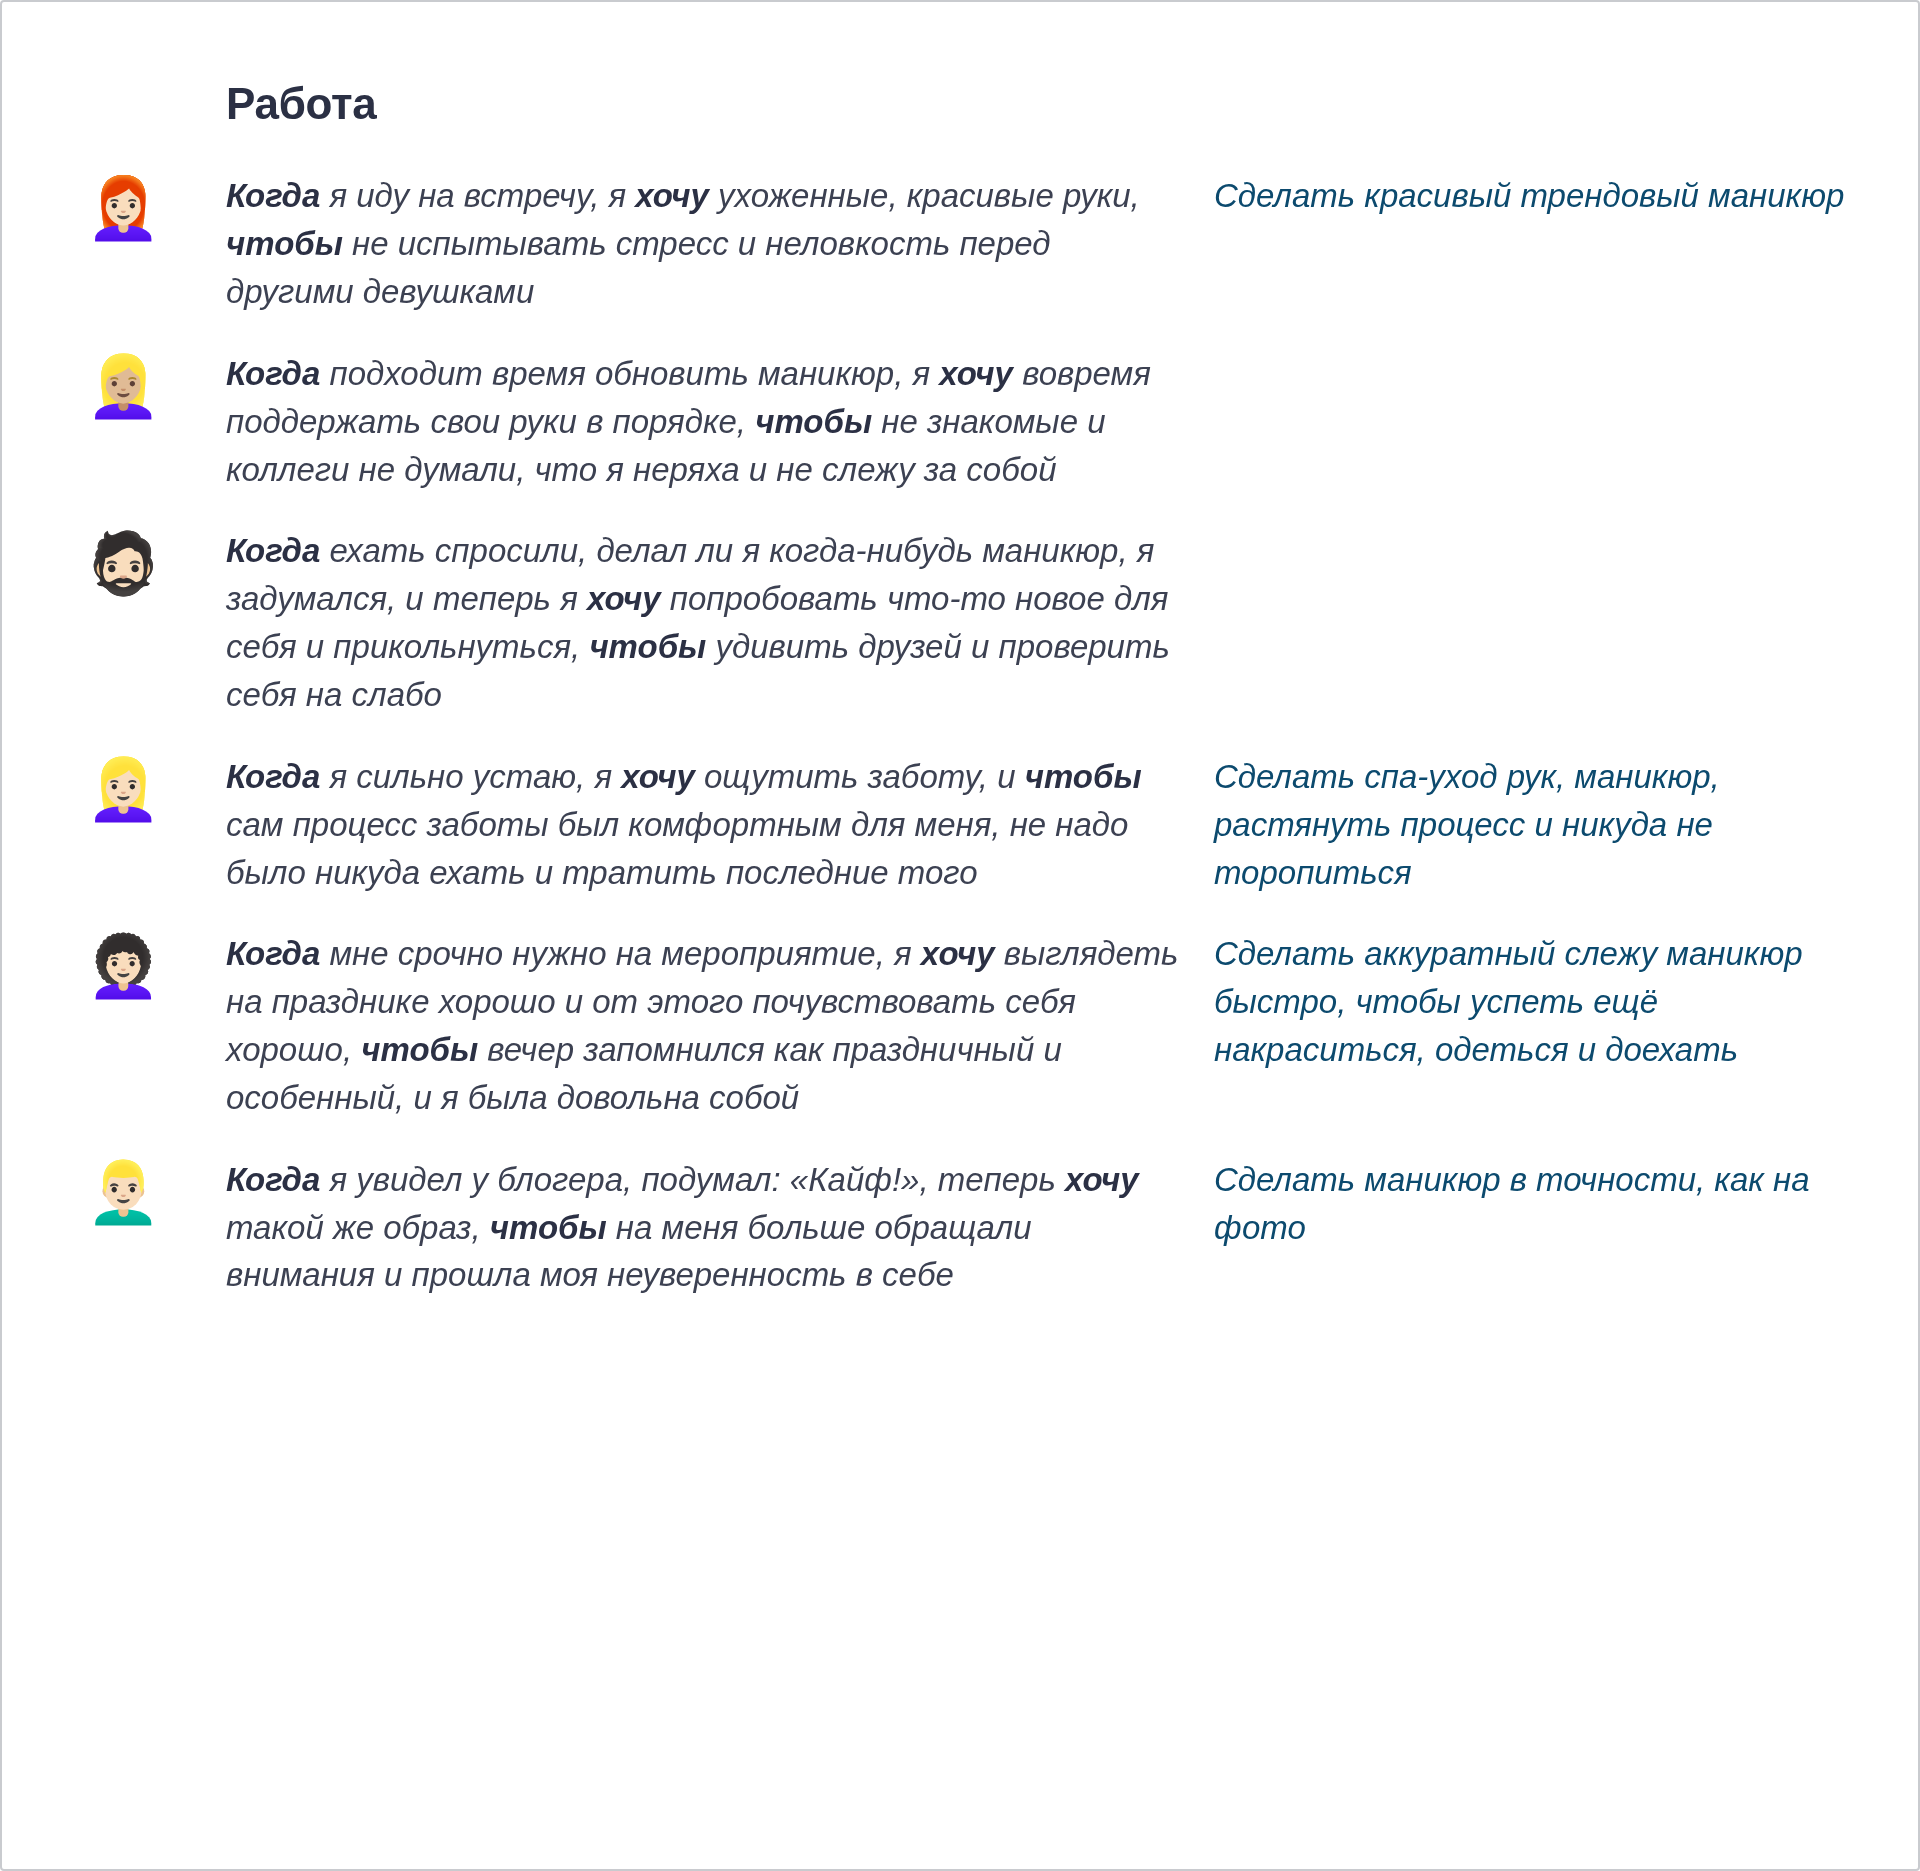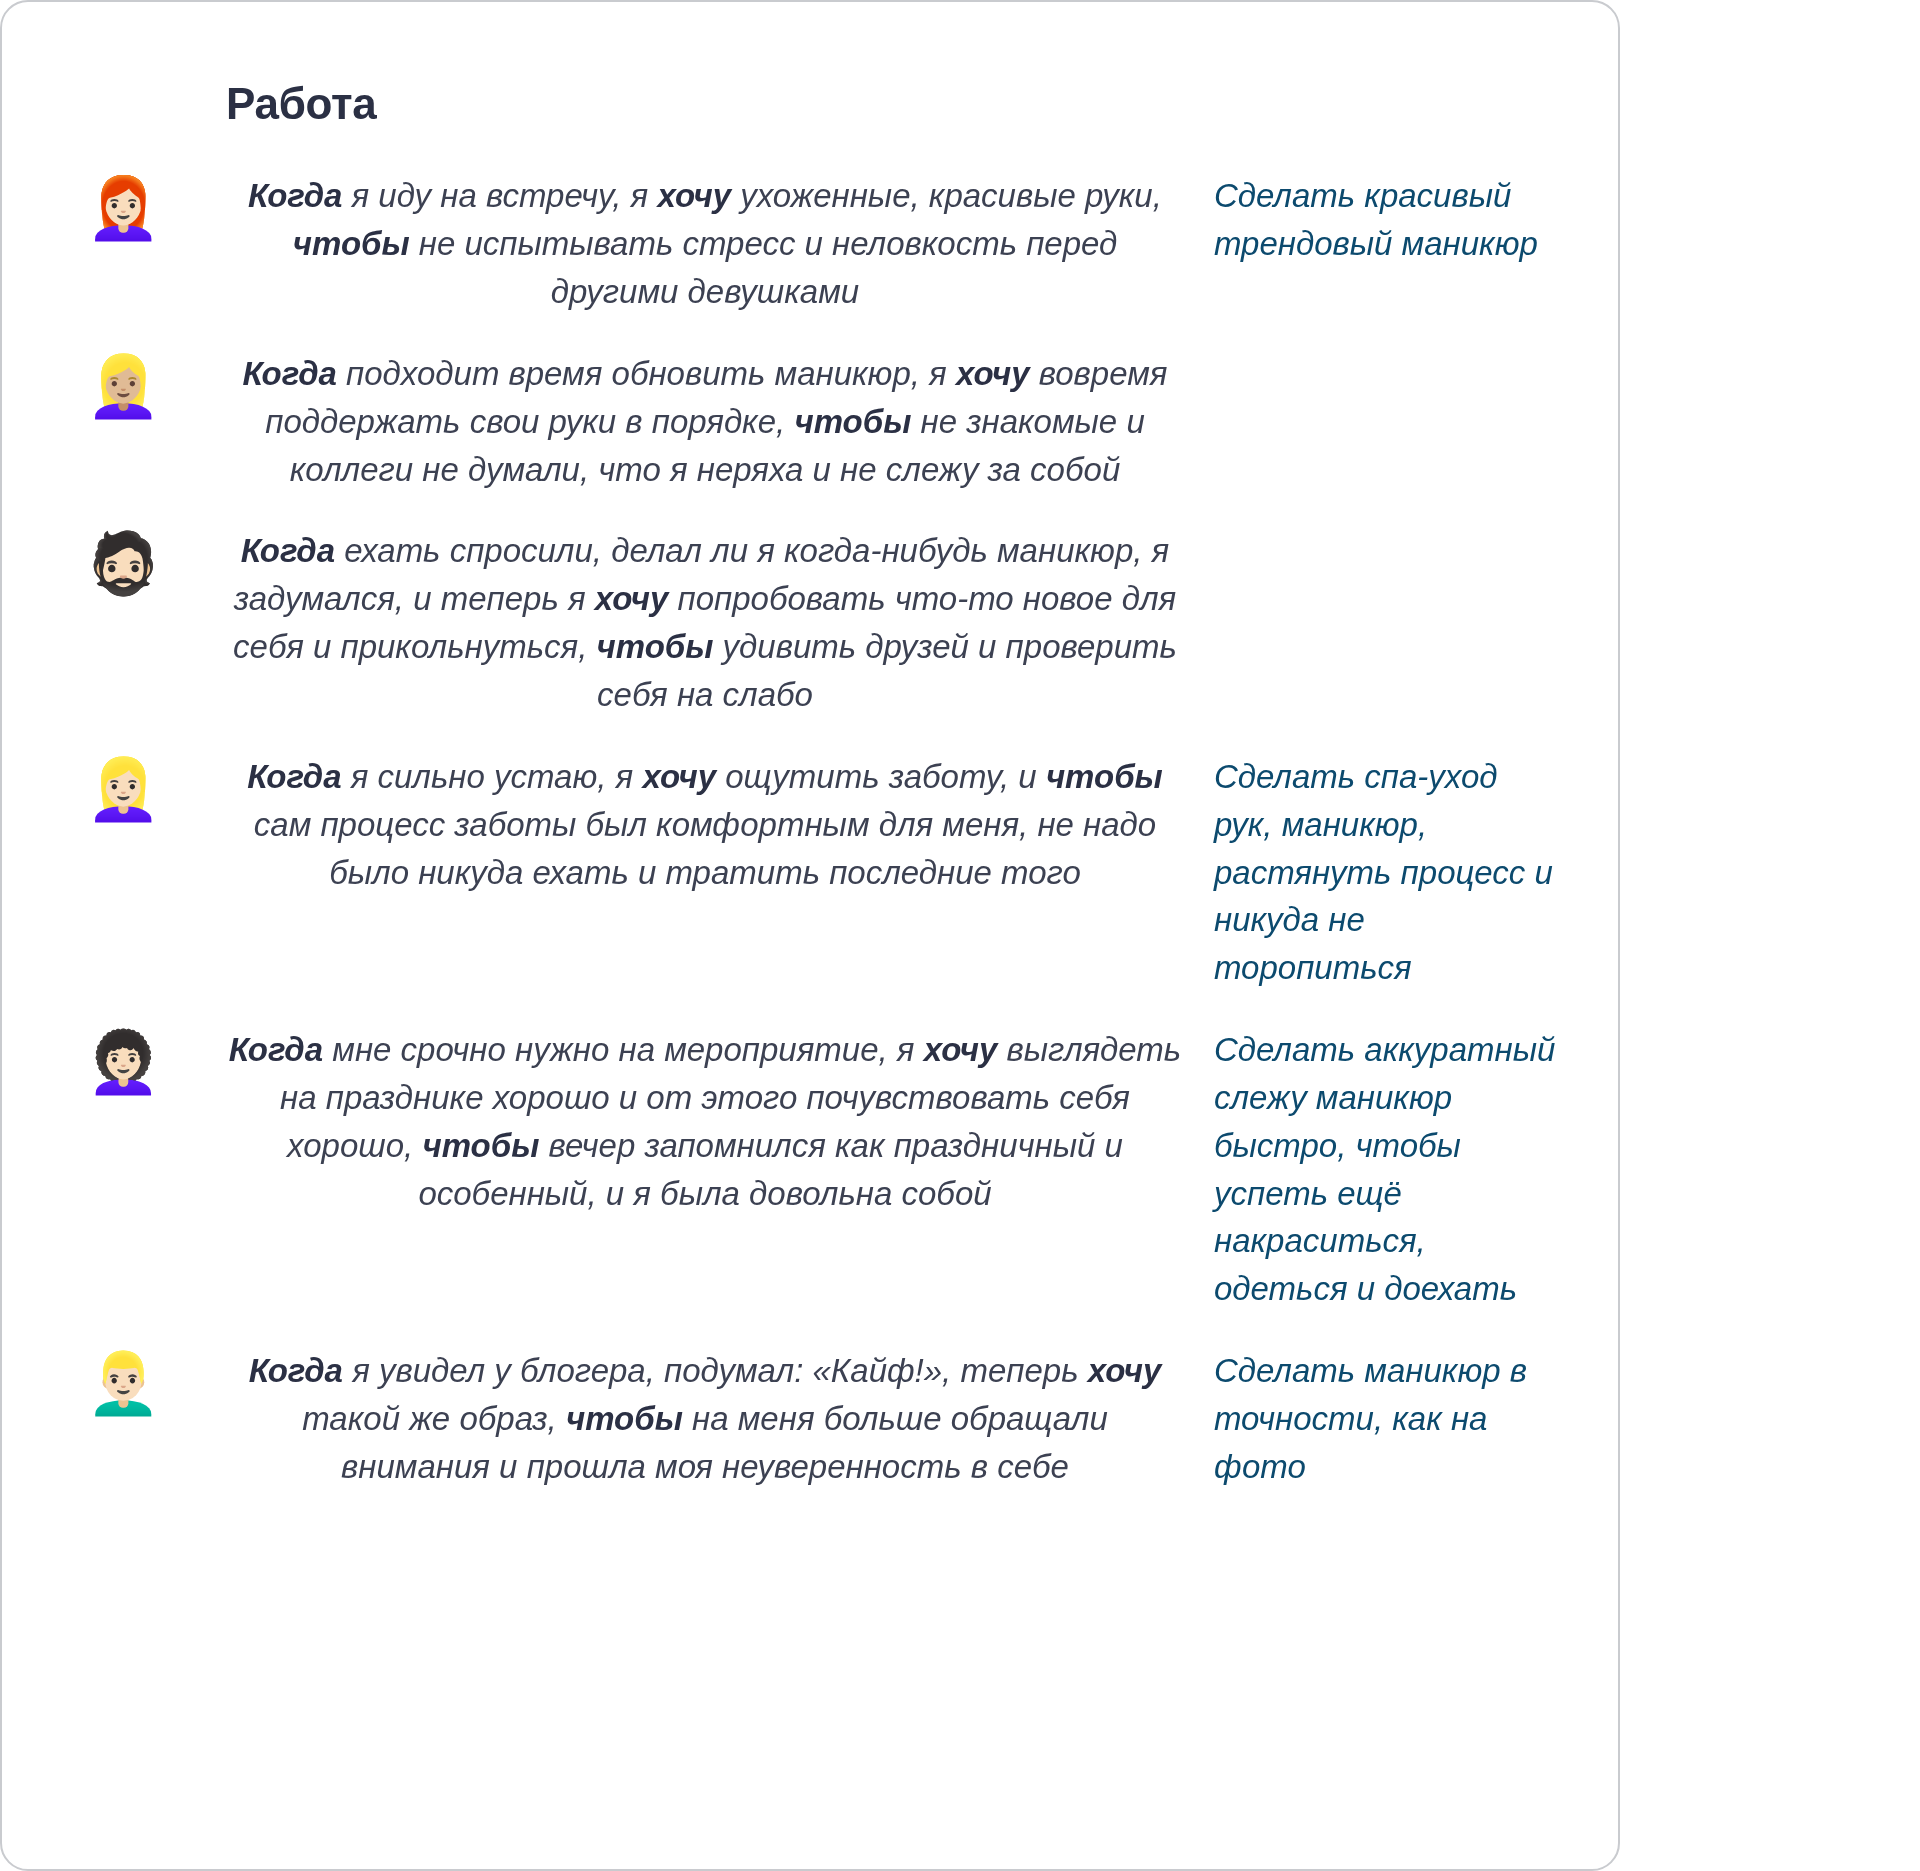--- a/index.html
+++ b/index.html
@@ -6,26 +6,26 @@
   html, body {
     margin: 0;
     padding: 0;
     background: #ffffff;
   }
   body {
     font-family: "Liberation Sans", "DejaVu Sans", sans-serif;
   }
   .card {
     position: relative;
-    width: 1620px;
+    width: 1920px;
     height: 1871px;
     box-sizing: border-box;
     background: #ffffff;
     border: 2px solid #c9cbcf;
-    border-radius: 28px;
+    border-radius: 4px;
     overflow: hidden;
   }
   .grid {
     position: absolute;
     left: 0;
     top: 0;
     right: 0;
     bottom: 0;
     padding: 78px 60px 40px 84px;
     box-sizing: border-box;
@@ -71,21 +71,21 @@
     display: block;
   }
   .work-text,
   .solution-text {
     font-size: 33px;
     line-height: 1.45;
     color: #3c4152;
     font-style: italic;
     font-weight: 300;
   }
-  .work-text { color: #3c4152; text-align: center; }
+  .work-text { color: #3c4152; }
   .solution-text { color: #0c4a6e; }
   .work-text b {
     font-style: italic;
     font-weight: 700;
     color: #2b3044;
   }
   .row-emoji-cell {
     flex: 0 0 140px;
     max-width: 140px;
     padding-top: 6px;

